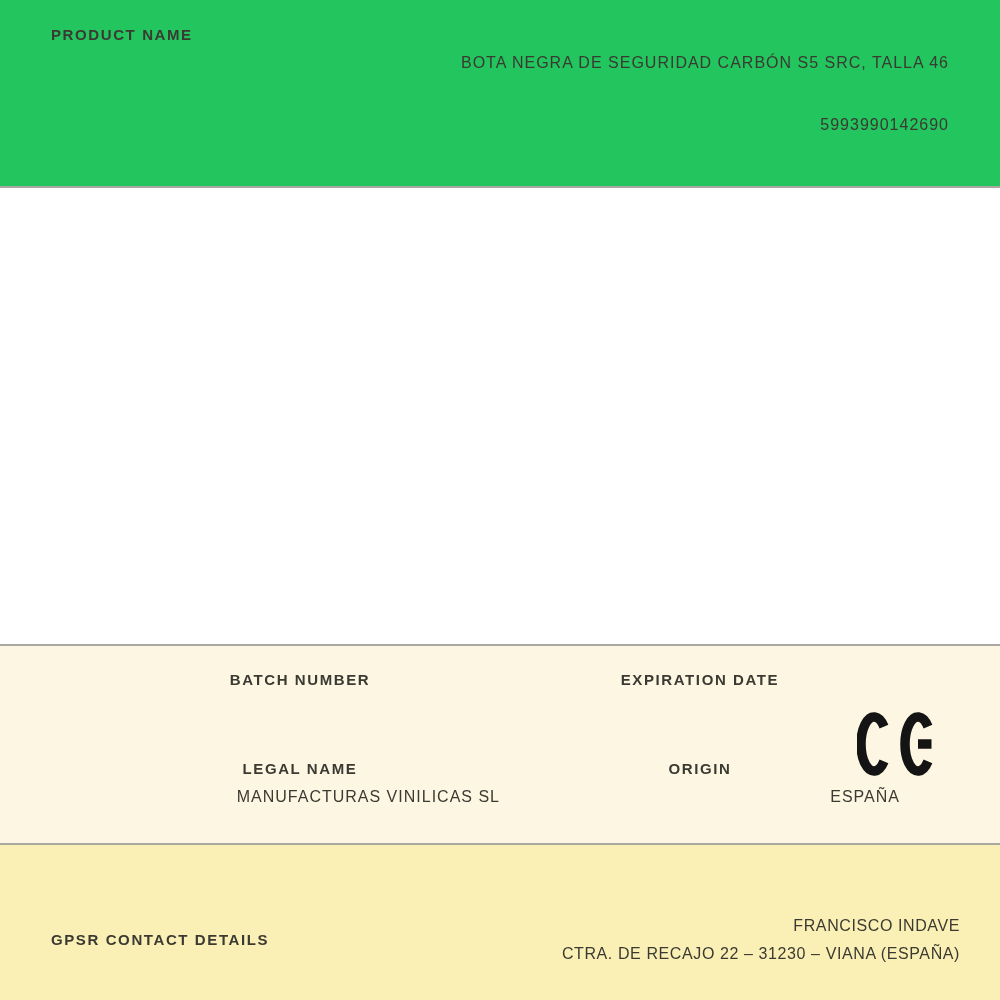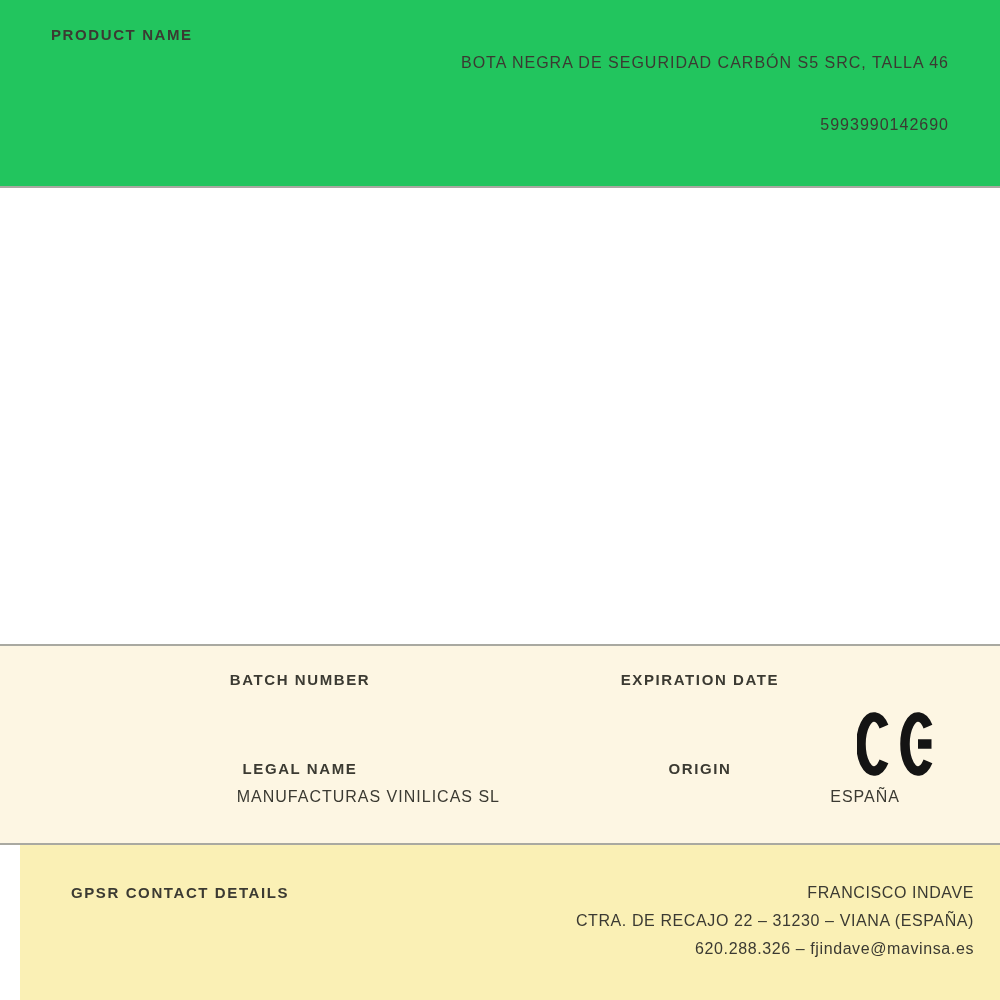--- a/index.html
+++ b/index.html
@@ -63,25 +63,24 @@
     top: 66px;
     right: 55px;
     width: 88px;
     height: 64px;
   }
 
   
   .section-contact {
     height: 155px;
     background: #faf0b5;
-    padding: 34px 26px 0 51px;
+    padding: 34px 40px 0 51px;
     display: flex;
     justify-content: space-between;
-    align-items: flex-start;
-    margin-left: 20px;
+    align-items: center;
   }
   .contact-title {
     font-weight: bold;
     font-size: 15px;
     letter-spacing: 1.6px;
     line-height: 28px;
     white-space: nowrap;
   }
   .contact-lines { text-align: right; }
   .contact-line {
@@ -138,17 +137,16 @@
         <path d="M 61 32 L 74.5 32"></path>
       </g>
     </svg>
   </div>
 
   <div class="section-contact">
     <div class="contact-title">GPSR CONTACT DETAILS</div>
     <div class="contact-lines">
       <div class="contact-line">FRANCISCO INDAVE</div>
       <div class="contact-line">CTRA. DE RECAJO 22 – 31230 – VIANA (ESPAÑA)</div>
-      <div class="contact-line">620.288.326 – fjindave@mavinsa.es</div>
     </div>
   </div>
 
 </div>
 
 </body></html>

